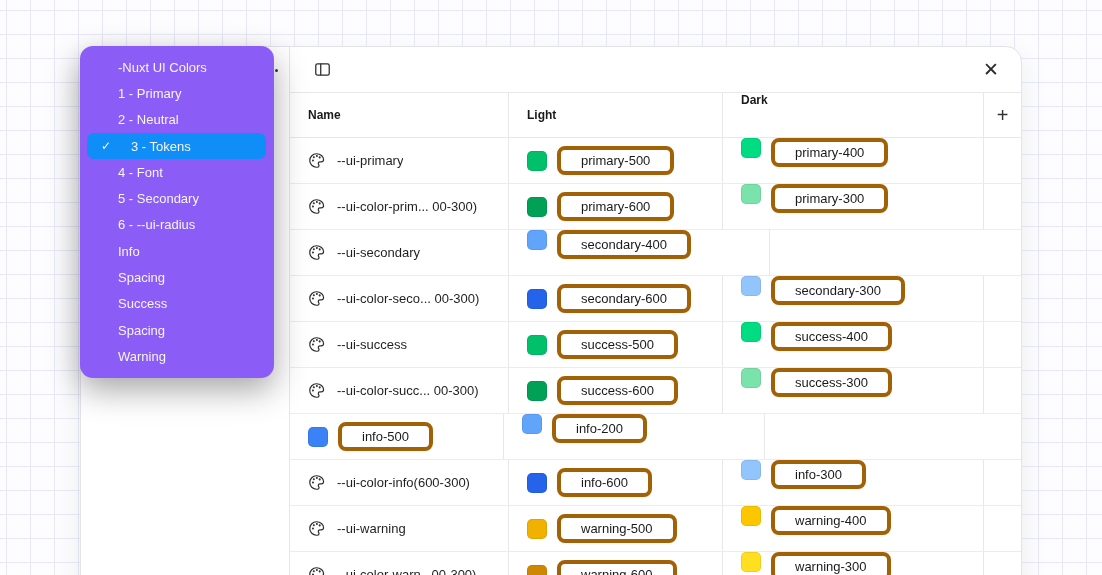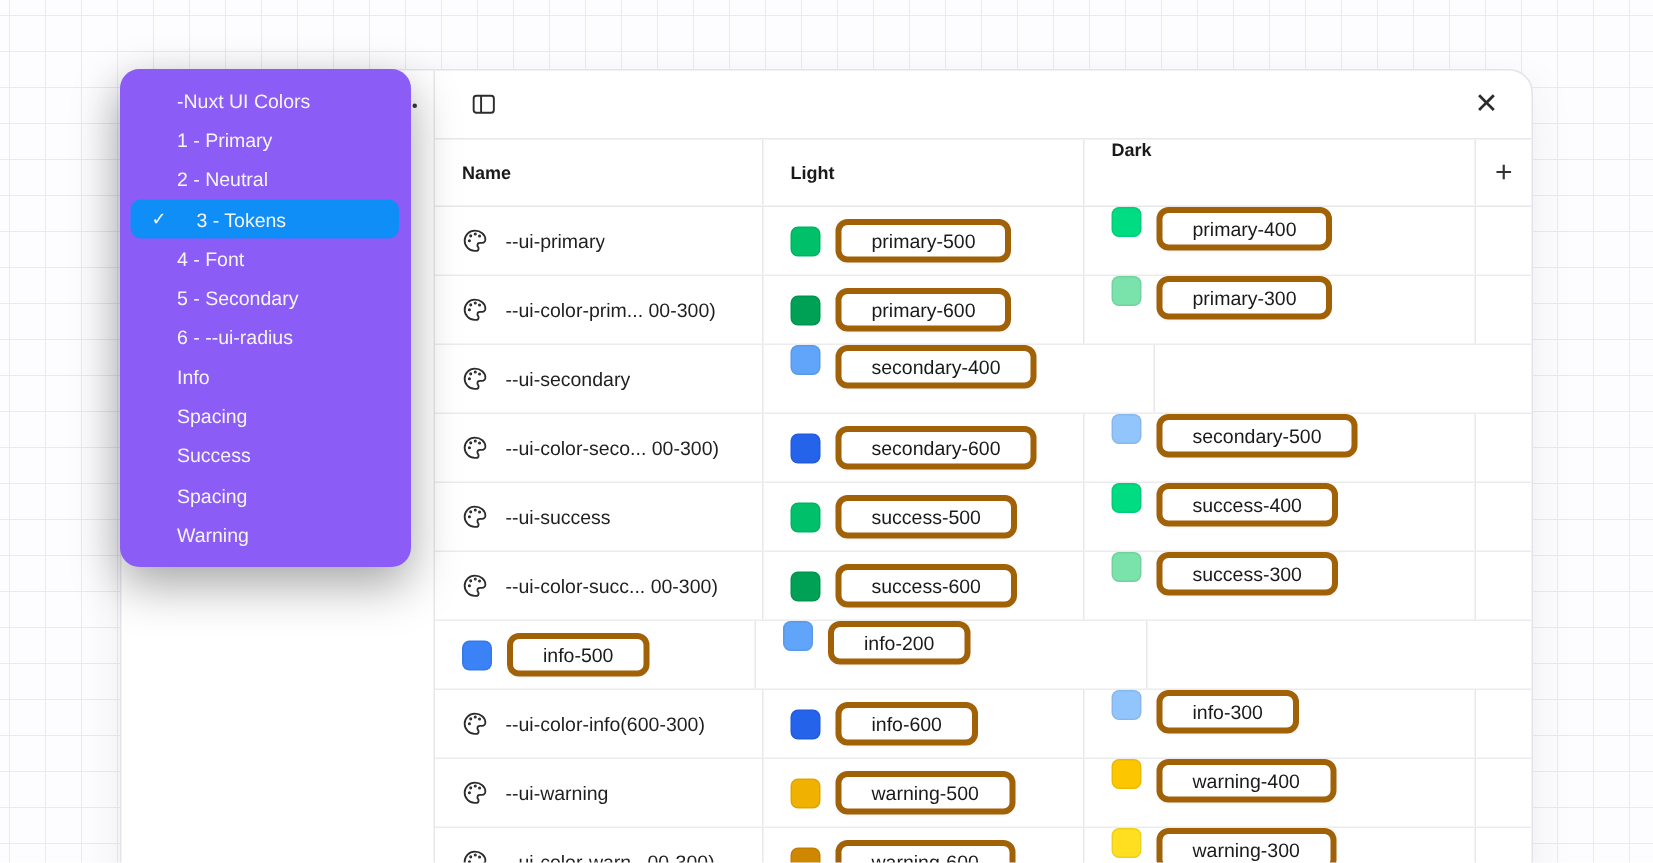--- a/index.html
+++ b/index.html
@@ -188,21 +188,21 @@
         </svg>
       </span>
       <span class="var-name">--ui-color-seco... 00-300)</span>
     </div>
     <div class="c-light">
       <span class="swatch" style="background: rgb(37, 99, 235);"></span>
       <span class="chip">secondary-600</span>
     </div>
     <div class="c-dark">
       <span class="swatch" style="background: rgb(147, 197, 253);"></span>
-      <span class="chip">secondary-500</span>
+      <span class="chip">secondary-300</span>
     </div>
     <div class="c-add"></div>
   </div>
 
   <div class="trow">
     <div class="c-name">
       <span class="palette-ic">
         <svg width="17" height="17" viewBox="0 0 24 24" fill="none" stroke="currentColor" stroke-width="1.7" stroke-linecap="round" stroke-linejoin="round">
           <path d="M12 2.5a9.5 9.5 0 0 0 0 19h1.3a2.3 2.3 0 0 0 2.3-2.3c0-.55-.2-1.05-.55-1.45-.35-.4-.55-.9-.55-1.45a2.3 2.3 0 0 1 2.3-2.3h2.2a3 3 0 0 0 3-3c0-4.8-4.45-8.5-10-8.5z"></path>
           <circle cx="7" cy="12" r="0.6" fill="currentColor"></circle>

